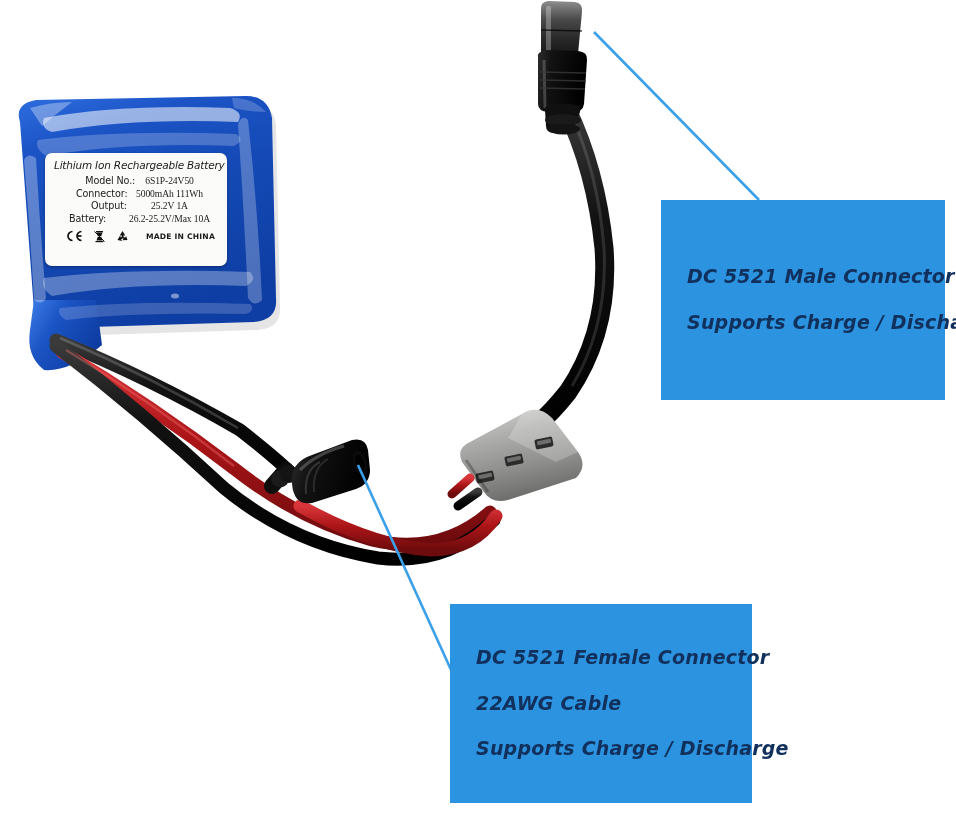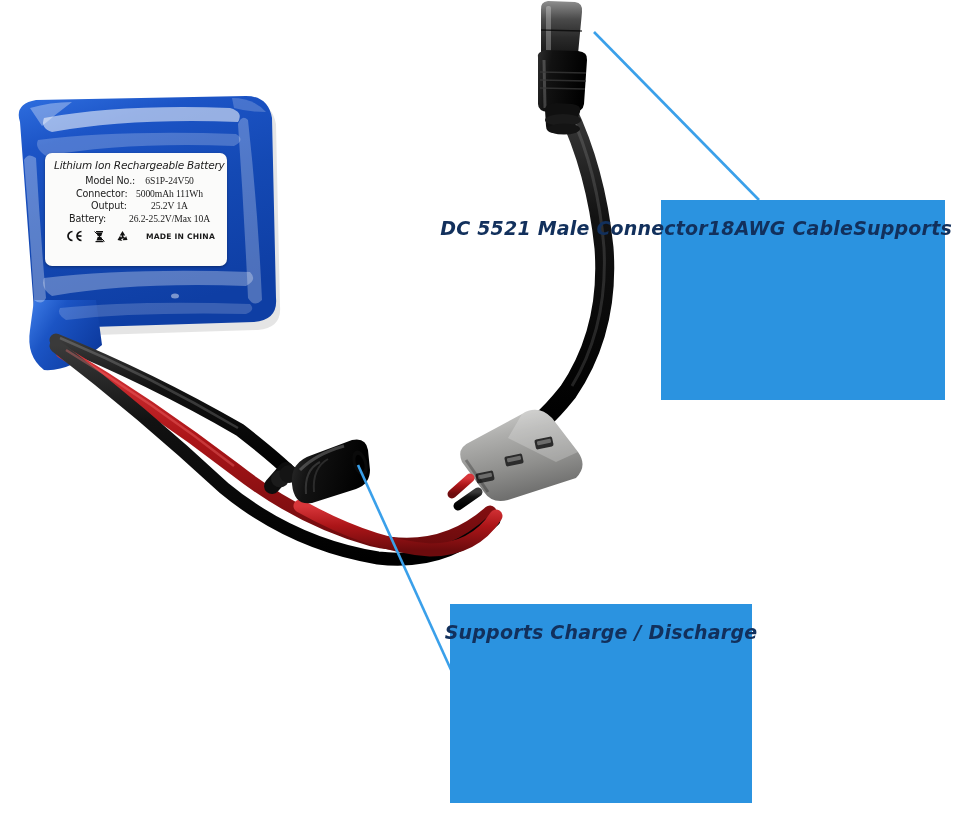--- a/index.html
+++ b/index.html
@@ -24,21 +24,21 @@
     left: 0;
     top: 0;
     width: 956px;
     height: 813px;
   }
   .callout-box {
     position: absolute;
     box-sizing: border-box;
     background: #2b93e0;
     display: flex;
-    flex-direction: row;
+    flex-direction: column;
     justify-content: center;
     padding: 6px 26px 6px 26px;
   }
   .callout-line {
     font-style: italic;
     font-weight: bold;
     color: #12305c;
     font-size: 19px;
     letter-spacing: 0.2px;
     line-height: 1.05;
@@ -294,21 +294,22 @@
         <path d="M13,2 L18.5,11 L14.5,11 L14.5,16 L11.5,16 L11.5,11 L7.5,11 Z" fill="#111"></path>
         <path d="M3,20 L8,11.5 L10,15 L14.5,12.8 L16,15.4 L10.2,18.5 L12.2,22 Z" fill="#111"></path>
         <path d="M23,20 L13.2,20.5 L15.2,17.2 L11,14.8 L12.6,12.2 L18.2,15.4 L20.2,12 Z" fill="#111"></path>
       </svg>
       <span id="made-in">MADE IN CHINA</span>
     </div>
   </div>
 
   <div class="callout-box" id="callout-male">
     <div class="callout-line">DC 5521 Male Connector</div>
-    <div class="callout-line">18AWG Cable</div>
     <div class="callout-line">Supports Charge / Discharge</div>
   </div>
 
   <div class="callout-box" id="callout-female">
+    <div class="callout-line">DC 5521 Female Connector</div>
+    <div class="callout-line">22AWG Cable</div>
     <div class="callout-line">Supports Charge / Discharge</div>
   </div>
 
 </div>
 
 </body></html>

